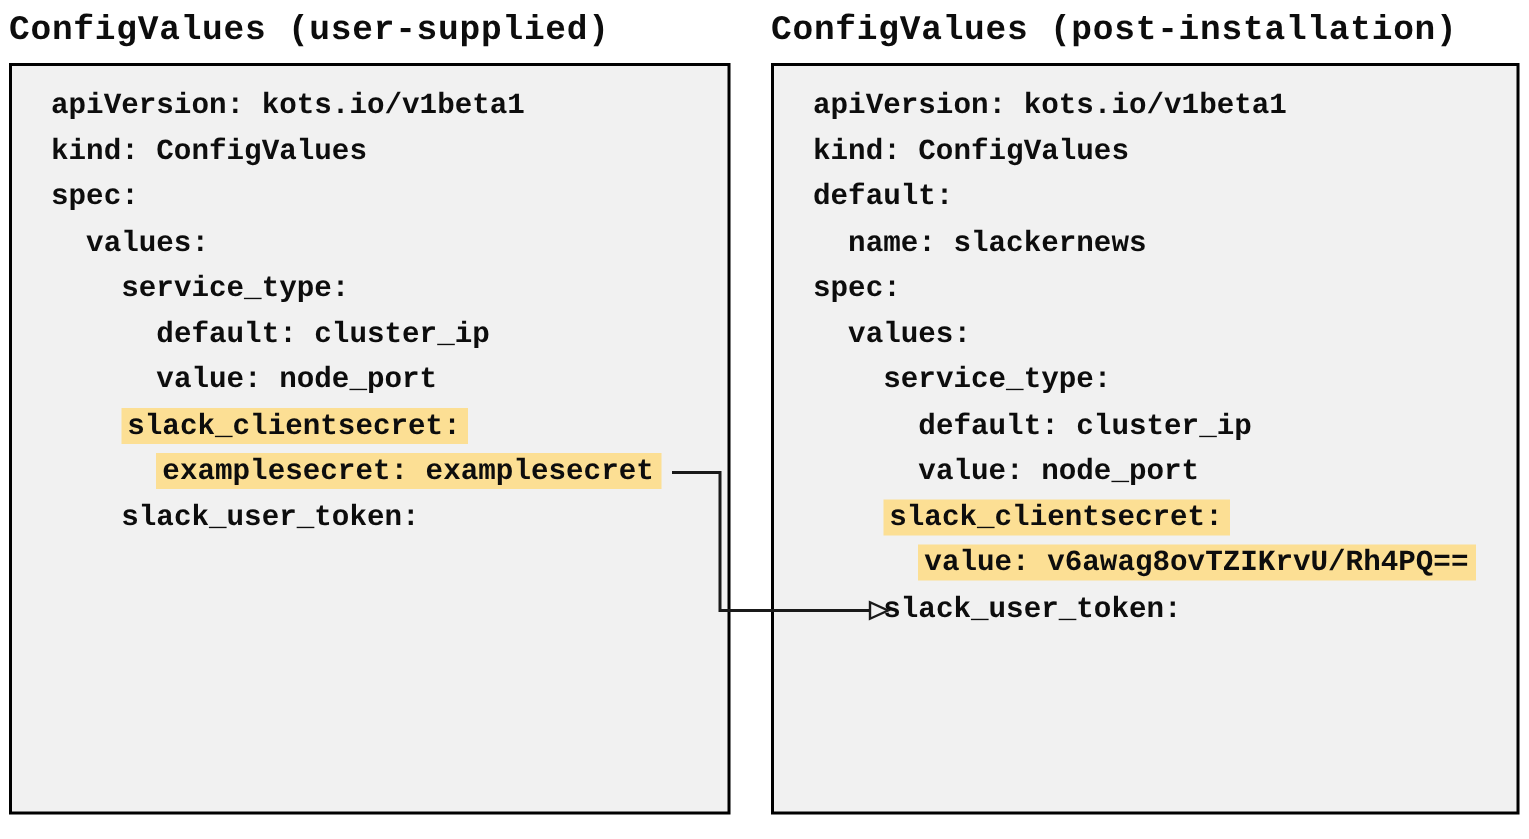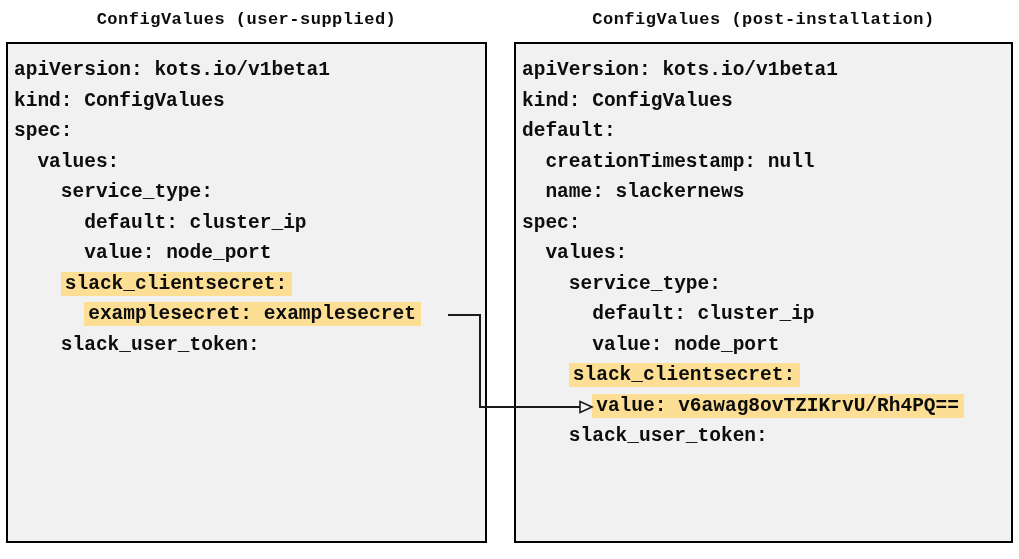--- a/index.html
+++ b/index.html
@@ -14,23 +14,22 @@
   .stage{
     position:relative;
     width:1019px;height:559px;
     background:#ffffff;
     font-family:"Liberation Mono","DejaVu Sans Mono",monospace;
     overflow:hidden;
   }
   .panel-title{
     position:absolute;
     top:5px;
-    text-align:center;
     font-weight:bold;
-    font-size:17px;
+    font-size:23px;
     line-height:30px;
     color:var(--text);
     letter-spacing:0.5px;
     white-space:pre;
   }
   .panel-title.left{left:6px;width:481px;}
   .panel-title.right{left:514px;width:499px;}
   .panel{
     position:absolute;
     top:42px;
@@ -42,20 +41,21 @@
   .panel.left{left:6px;width:481px;}
   .panel.right{left:514px;width:499px;}
   .code-lines{width:100%;}
   .code-line{
     height:30.5px;
     line-height:30.5px;
     font-size:19.5px;
     font-weight:bold;
     color:var(--text);
     white-space:pre;
+    margin-left:20px;
   }
   .code-line span{white-space:pre;}
   .tok.hl{
     background:var(--hl);
     padding:1px 5px 1px 4px;
   }
   .arrow-layer{
     position:absolute;
     left:0;top:0;width:1019px;height:559px;
     pointer-events:none;
@@ -84,21 +84,20 @@
         <div class="code-line"><span>    </span><span class="tok">slack_user_token:</span></div>
         <div class="code-line"><span>      </span></div>
       </div>
   </div>
 
   <div class="panel right">
     <div class="code-lines">
         <div class="code-line"><span></span><span class="tok">apiVersion: kots.io/v1beta1</span></div>
         <div class="code-line"><span></span><span class="tok">kind: ConfigValues</span></div>
         <div class="code-line"><span></span><span class="tok">default:</span></div>
-        <div class="code-line"><span>  </span><span class="tok">creationTimestamp: null</span></div>
         <div class="code-line"><span>  </span><span class="tok">name: slackernews</span></div>
         <div class="code-line"><span></span><span class="tok">spec:</span></div>
         <div class="code-line"><span>  </span><span class="tok">values:</span></div>
         <div class="code-line"><span>    </span><span class="tok">service_type:</span></div>
         <div class="code-line"><span>      </span><span class="tok">default: cluster_ip</span></div>
         <div class="code-line"><span>      </span><span class="tok">value: node_port</span></div>
         <div class="code-line"><span>    </span><span class="tok hl">slack_clientsecret:</span></div>
         <div class="code-line"><span>      </span><span class="tok hl">value: v6awag8ovTZIKrvU/Rh4PQ==</span></div>
         <div class="code-line"><span>    </span><span class="tok">slack_user_token:</span></div>
       </div>

